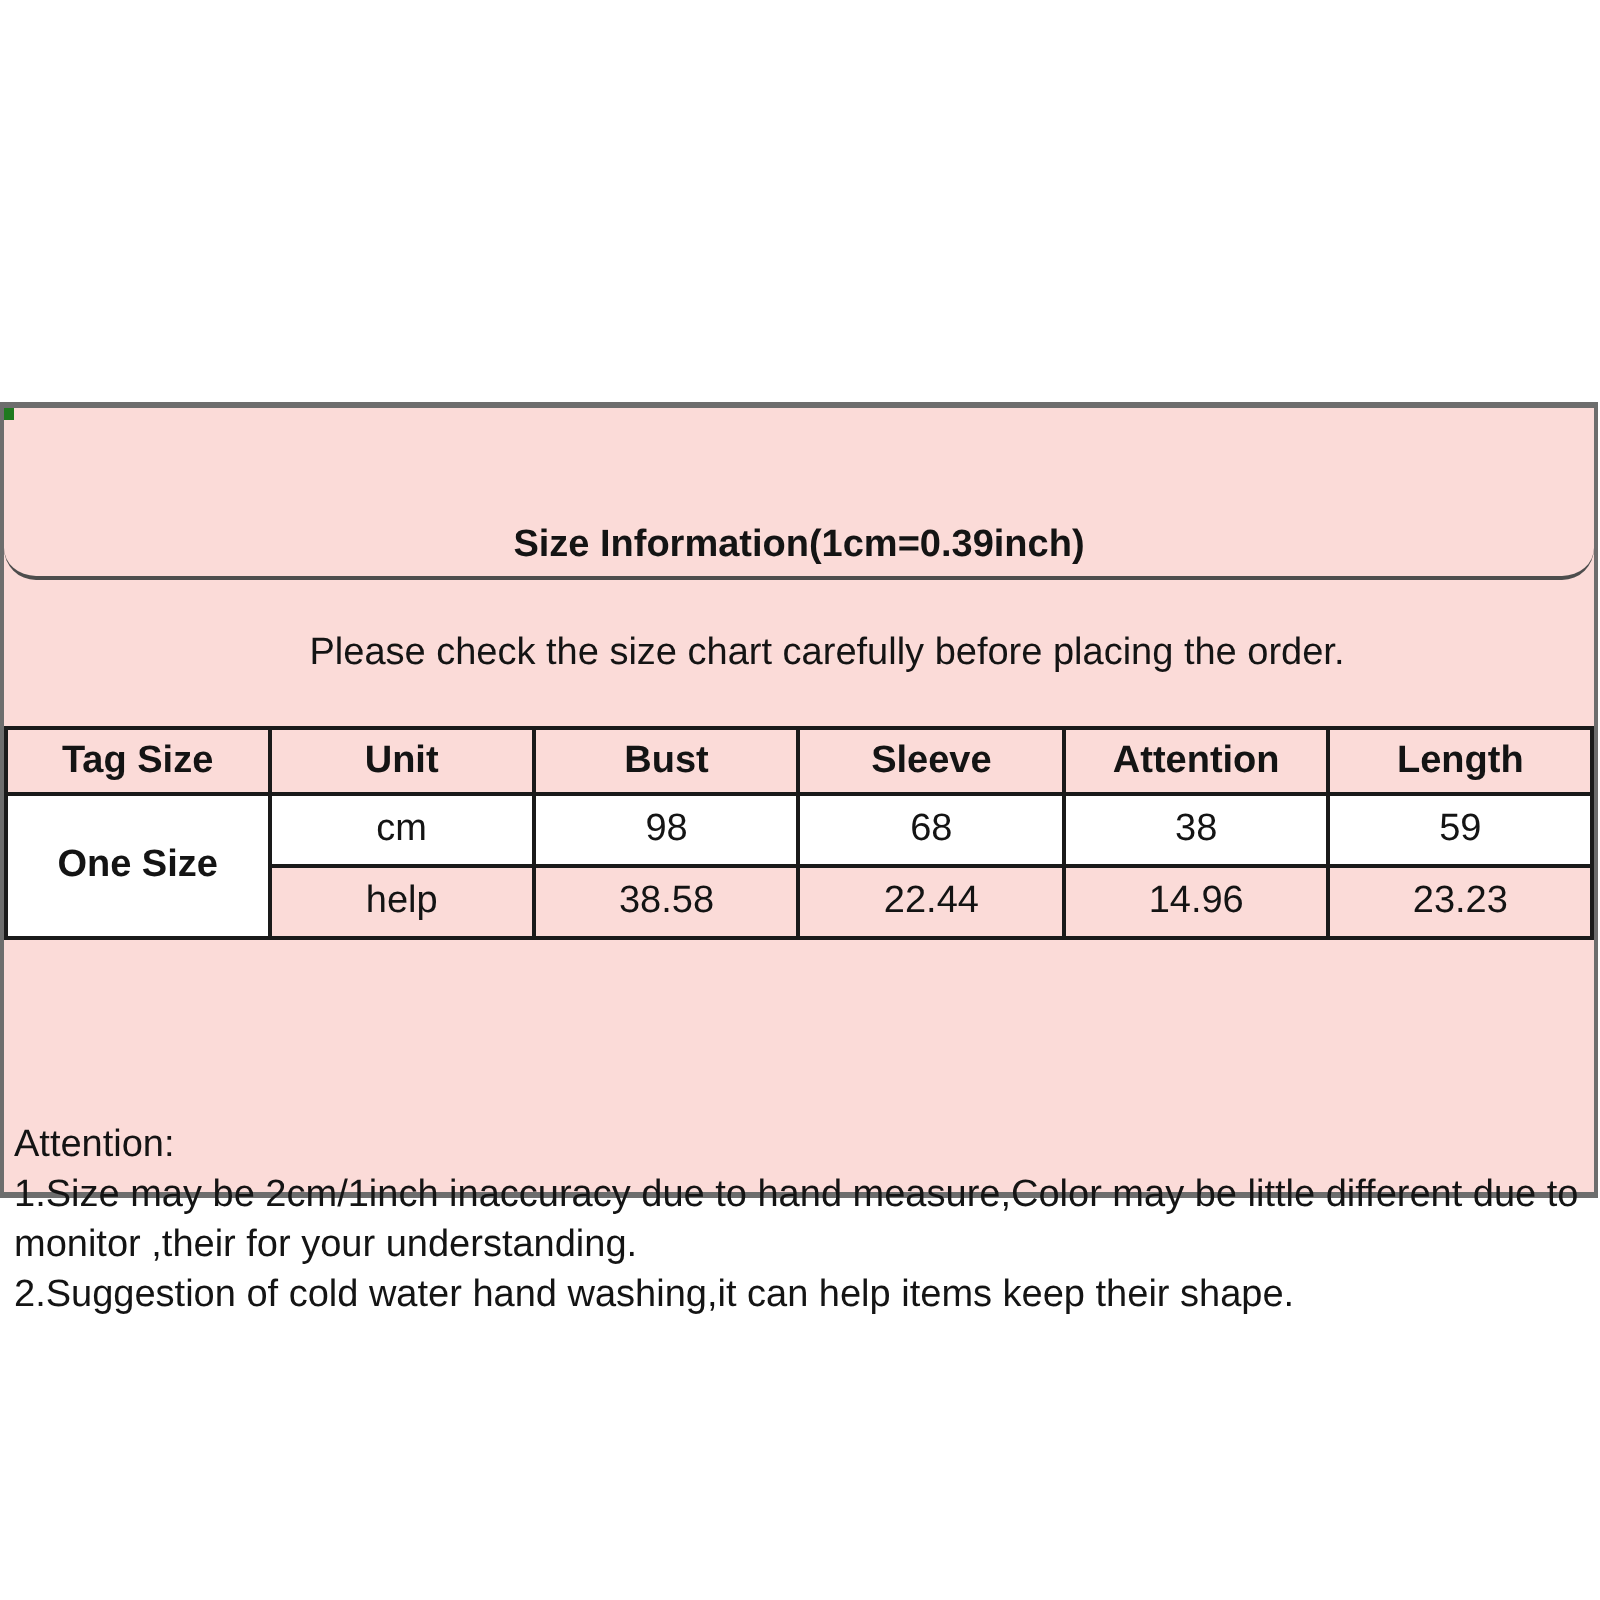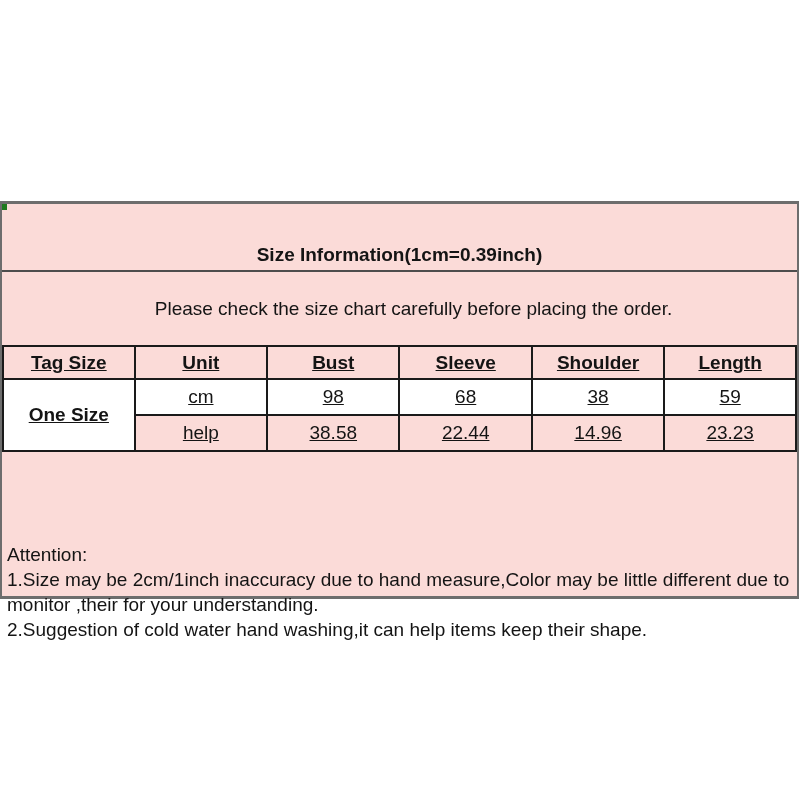--- a/index.html
+++ b/index.html
@@ -14,36 +14,36 @@
     border-left:2px solid #6d6d6d;
     border-right:2px solid #6d6d6d;
     border-bottom:3px solid #6d6d6d;
   }
   .corner-mark {
     position:absolute; left:0px; top:0px; width:5px; height:6px;
     background:#1f7a1f;
   }
 
   .title-row {
-    height:68px; display:flex; align-items:flex-end; justify-content:center;
+    height:86px; display:flex; align-items:flex-end; justify-content:center;
     padding-bottom:4px; border-bottom:2px solid #4d4d4d;
-    font-size:19px; font-weight:bold; letter-spacing:0px;
+    font-size:19px; font-weight:bold; letter-spacing:0px;border-radius:16px;
   }
   .subtitle-row {
     height:73px; display:flex; align-items:center; justify-content:center;
     font-size:19px;
     margin-left:28px;
   }
 
   table.size-table {
     width:100%; border-collapse:collapse; table-layout:fixed;
     font-size:19px; text-align:center;
   }
   table.size-table th, table.size-table td {
-    border:2px solid #1a1a1a; padding:0; vertical-align:middle;text-decoration:underline;
+    border:2px solid #1a1a1a; padding:0; vertical-align:middle;
   }
   table.size-table tr.hdr th { height:33px; font-weight:bold; background:#fbdbd8; }
   table.size-table tr.row-cm td { height:36px; background:#ffffff; }
   table.size-table tr.row-inch td { height:36px; background:#fbdbd8; }
   td.tag-cell { background:#ffffff !important; font-weight:bold; }
 
   .attention {
     padding:46px 5px 0 5px; font-size:19px; line-height:25px;margin-top:44px;
   }
   .attention div { white-space:nowrap; }
@@ -67,21 +67,21 @@
         <col style="width:16.7%">
           <col style="width:16.7%">
           <col style="width:16.6%">
       </colgroup>
       <tbody>
         <tr class="hdr">
           <th>Tag Size</th>
           <th>Unit</th>
           <th>Bust</th>
           <th>Sleeve</th>
-          <th>Shoulder</th>
+          <th>Attention</th>
           <th>Length</th>
         </tr>
         <tr class="row-cm">
           <td class="tag-cell" rowspan="2">One Size</td>
           <td>cm</td>
           <td>98</td>
           <td>68</td>
           <td>38</td>
           <td>59</td>
         </tr>

